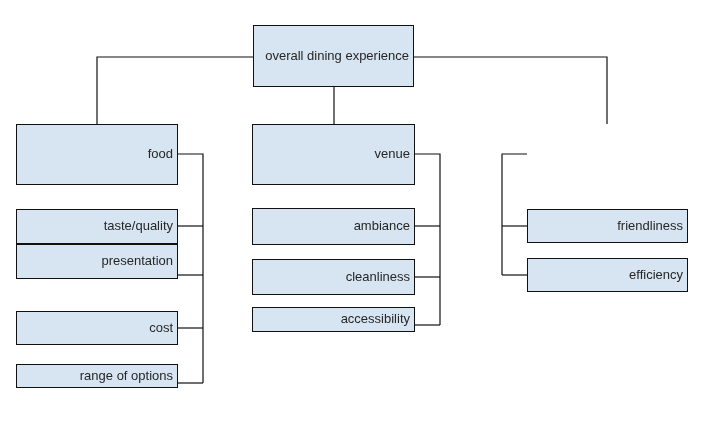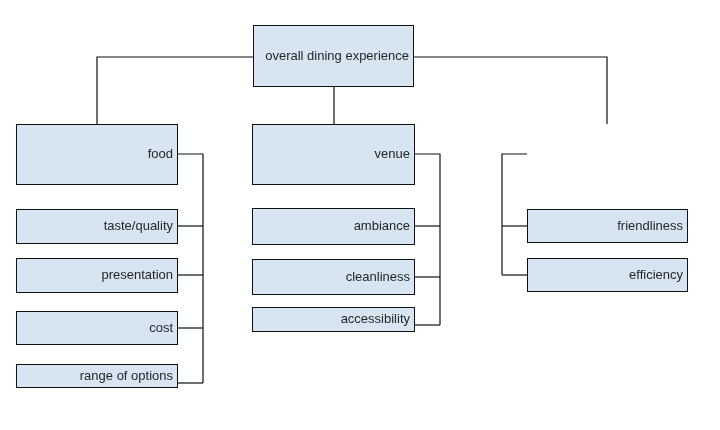--- a/index.html
+++ b/index.html
@@ -38,21 +38,21 @@
     padding: 2px 4px;
   }
   
   .n-root    { left: 253px; top: 25px;  width: 161px; height: 62px; }
   
   .n-food    { left: 16px;  top: 124px; width: 162px; height: 61px; }
   .n-venue   { left: 252px; top: 124px; width: 163px; height: 61px; }
   .n-service { left: 527px; top: 124px; width: 161px; height: 61px; }
   
   .n-taste        { left: 16px; top: 209px; width: 162px; height: 35px; }
-  .n-presentation { left: 16px; top: 258px; width: 162px; height: 35px; }
+  .n-presentation { left: 16px; top: 244px; width: 162px; height: 35px; }
   .n-cost         { left: 16px; top: 311px; width: 162px; height: 34px; }
   .n-range        { left: 16px; top: 364px; width: 162px; height: 24px; }
   
   .n-ambiance      { left: 252px; top: 208px; width: 163px; height: 37px; }
   .n-cleanliness   { left: 252px; top: 259px; width: 163px; height: 36px; }
   .n-accessibility { left: 252px; top: 307px; width: 163px; height: 25px; }
   
   .n-friendliness { left: 527px; top: 209px; width: 161px; height: 34px; }
   .n-efficiency   { left: 527px; top: 258px; width: 161px; height: 34px; padding-left: 12px; }
 </style>

